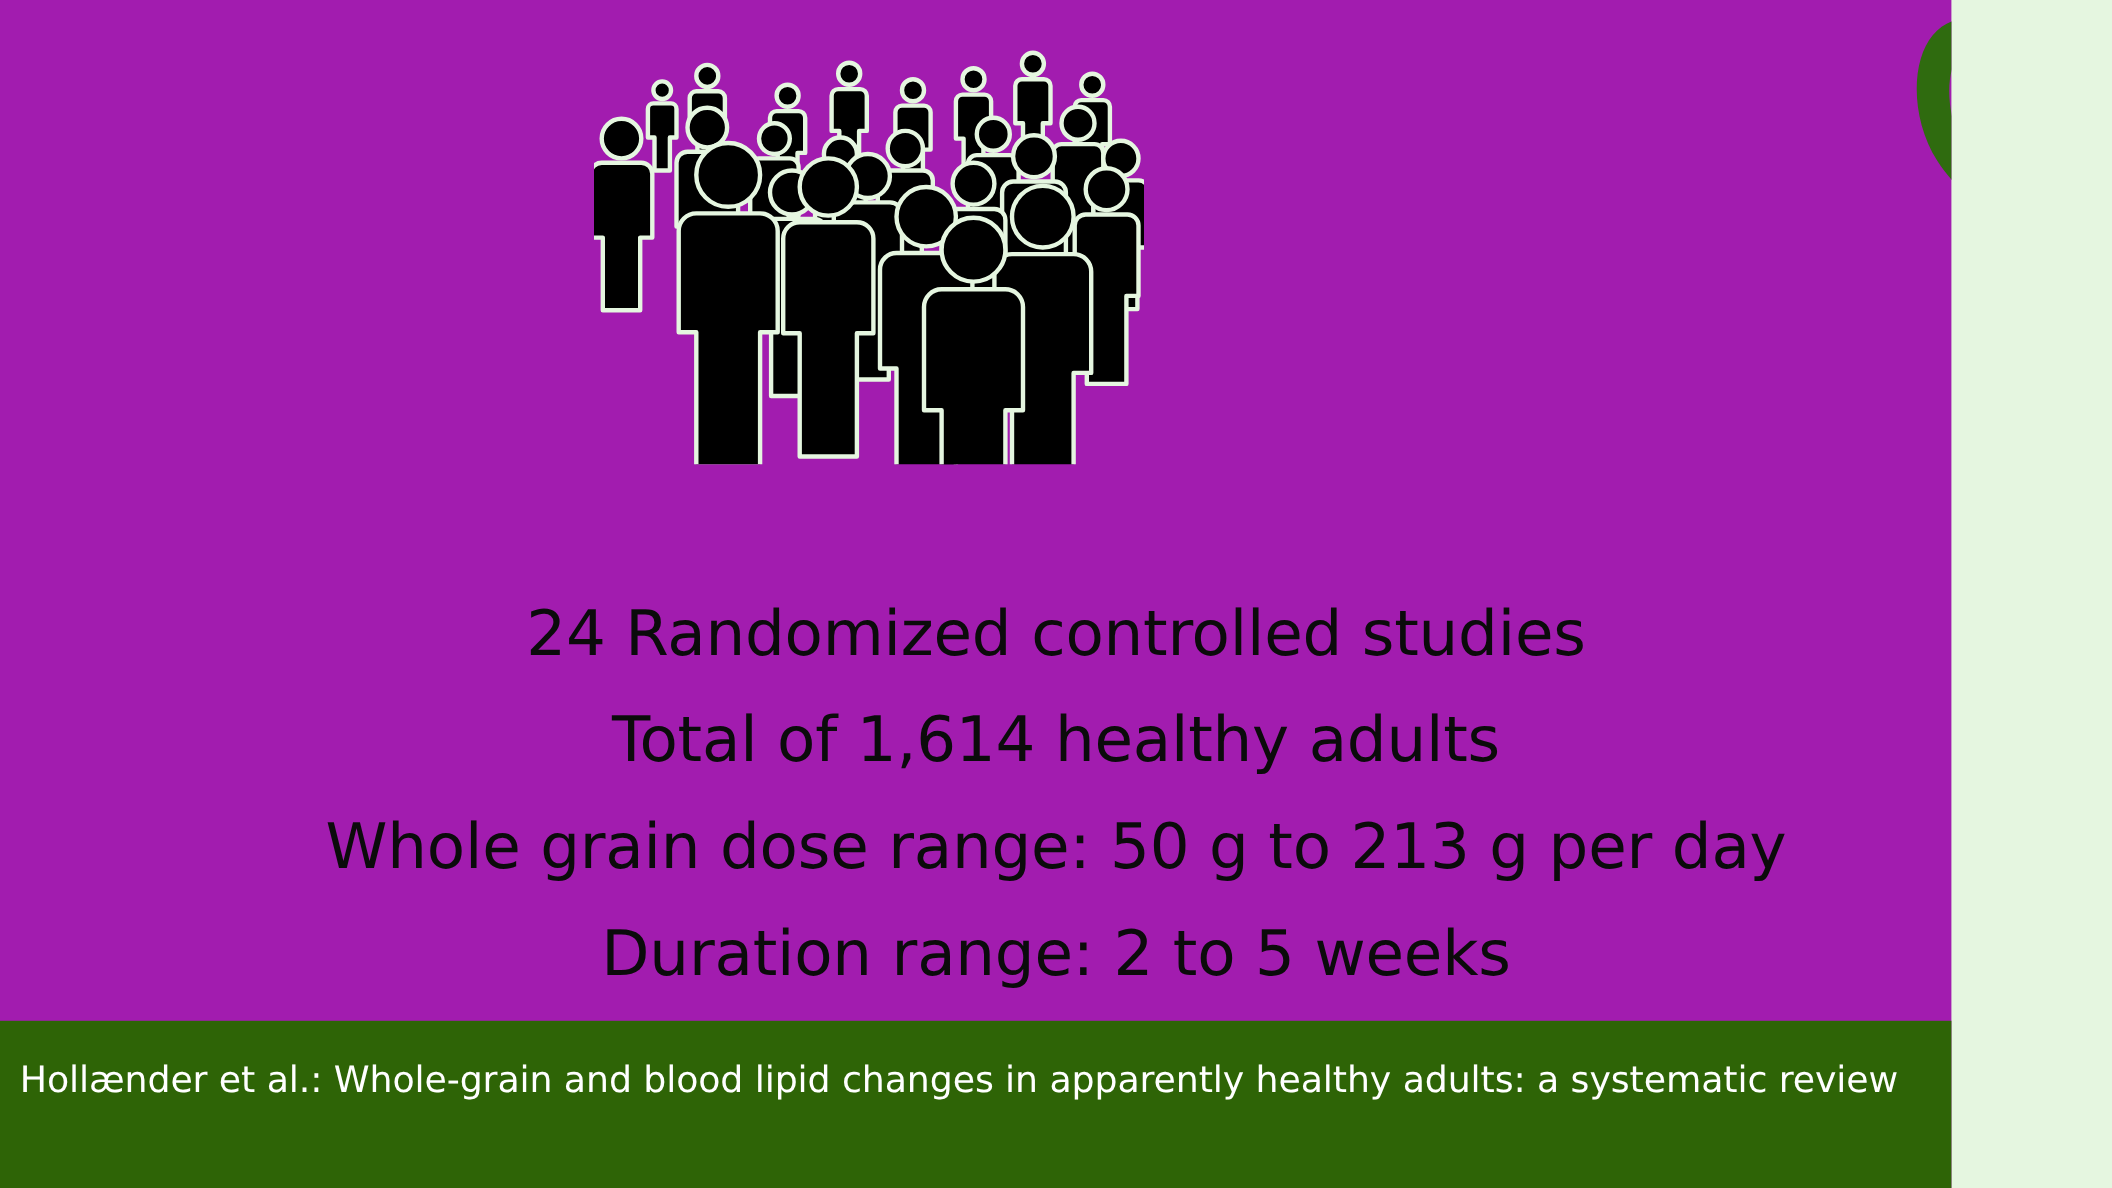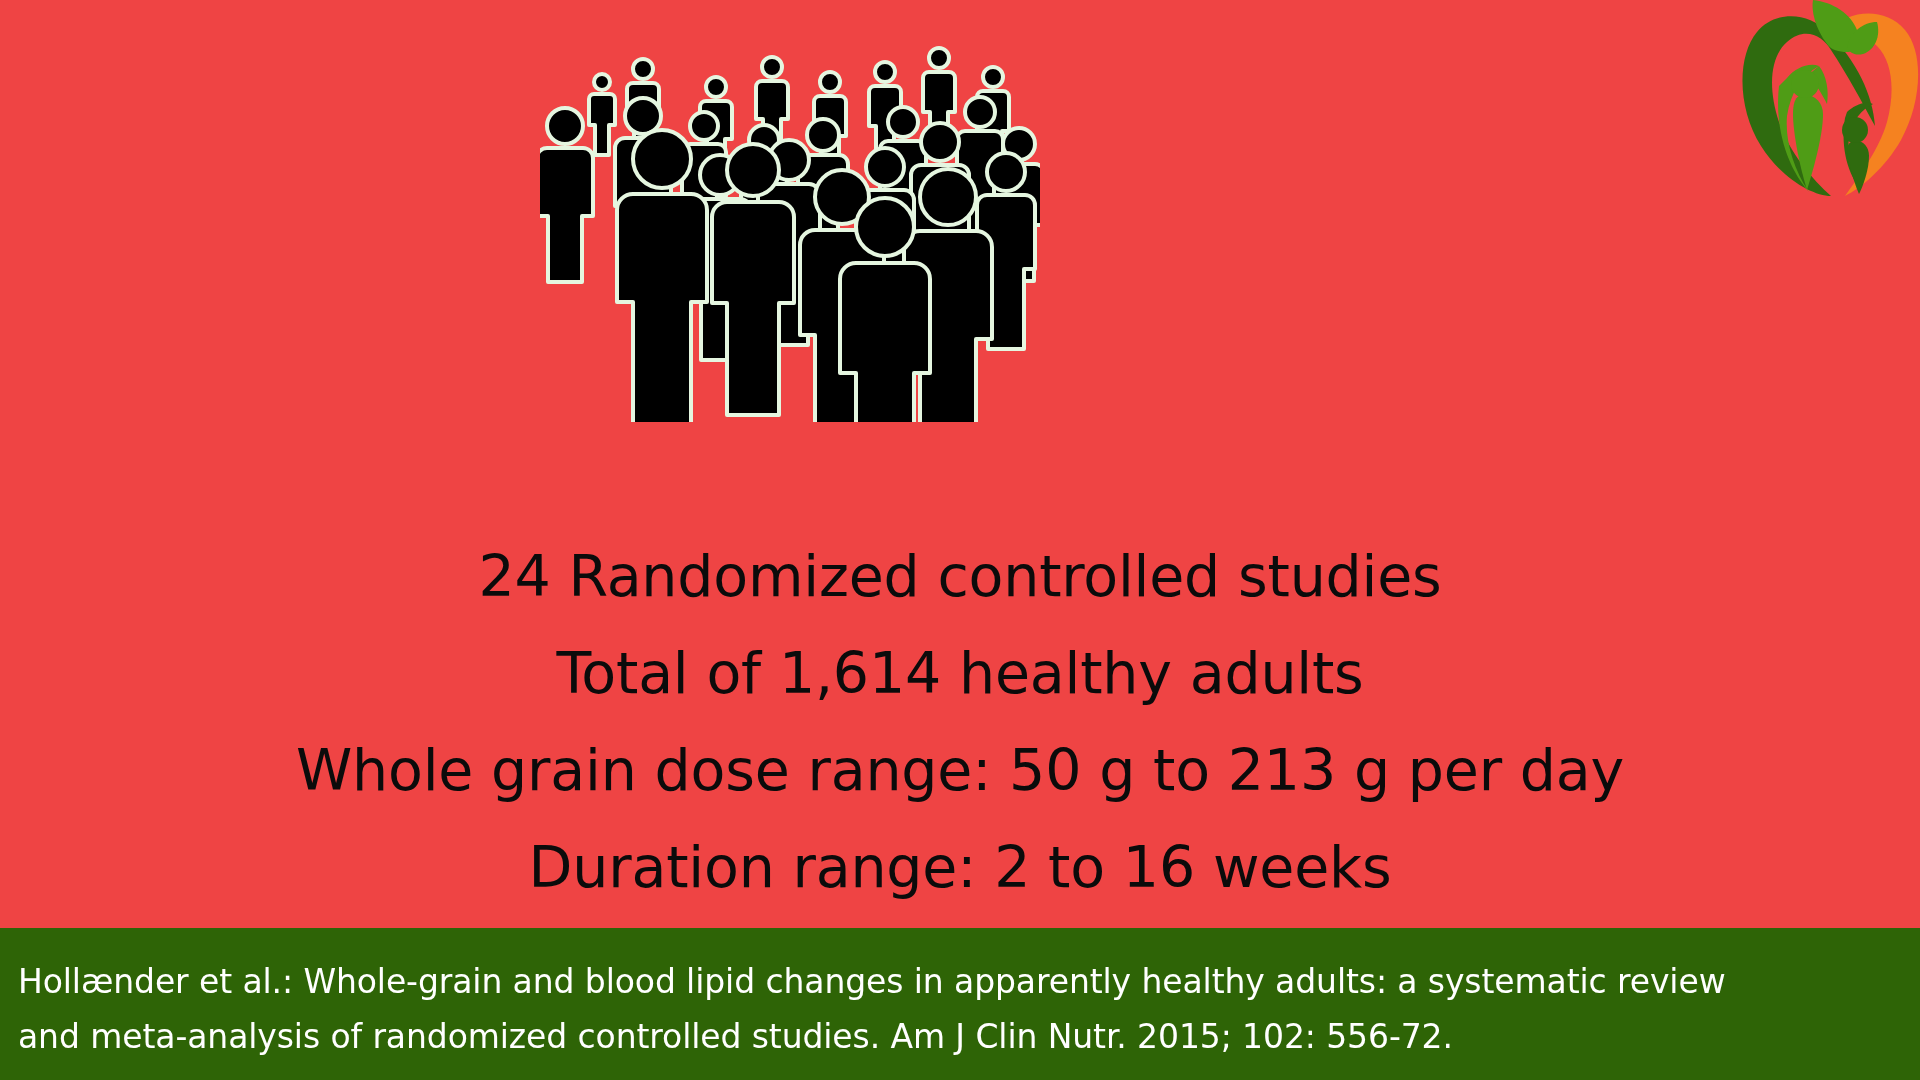--- a/index.html
+++ b/index.html
@@ -9,23 +9,23 @@
   body {
     width: 1920px;
     height: 1080px;
     overflow: hidden;
     background: #e5f6e0;
     font-family: "DejaVu Sans", sans-serif;
   }
 
   .slide {
     position: relative;
-    width: 1920px;
+    width: 1774px;
     height: 1080px;
-    background: #ef4444;
+    background: #a21caf;
     overflow: hidden;
   }
 
   
   .logo {
     position: absolute;
     top: 0px;
     left: 1735px;
     width: 188px;
     height: 196px;
@@ -224,23 +224,22 @@
           <path d="M316 241 h58 a16 16 0 0 1 16 16 v94 h-16 v126 h-58 v-126 h-16 v-94 a16 16 0 0 1 16 -16 z"></path>
         </g>
       </g>
     </svg>
   </div>
 
   <div class="textblock">
     <div class="line">24 Randomized controlled studies</div>
     <div class="line">Total of 1,614 healthy adults</div>
     <div class="line">Whole grain dose range: 50 g to 213 g per day</div>
-    <div class="line">Duration range: 2 to 16 weeks</div>
+    <div class="line">Duration range: 2 to 5 weeks</div>
   </div>
 
   <div class="footer">
     <div class="footer-text">
       <span class="footer-line">Hollænder et al.:  Whole-grain and blood lipid changes in apparently healthy adults: a systematic review</span>
-      <span class="footer-line">and meta-analysis of randomized controlled studies. Am J Clin Nutr. 2015; 102: 556-72.</span>
     </div>
   </div>
 
 </div>
 
 </body></html>

